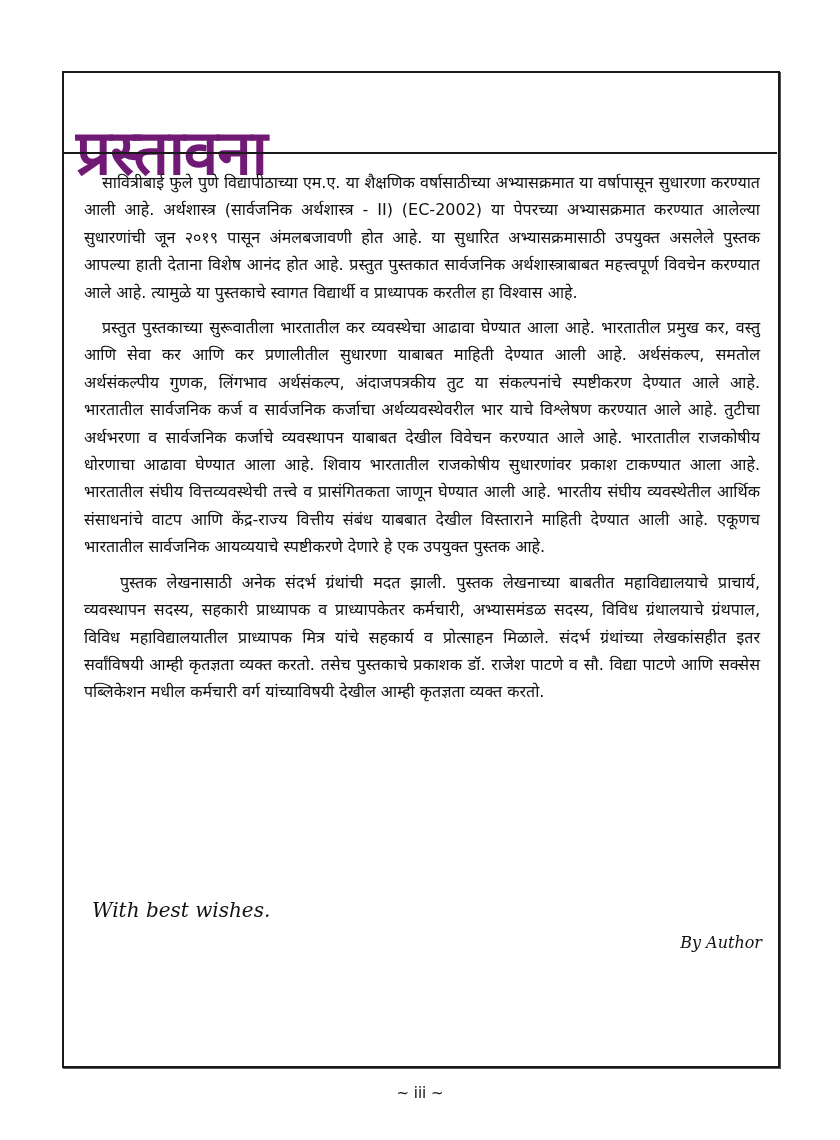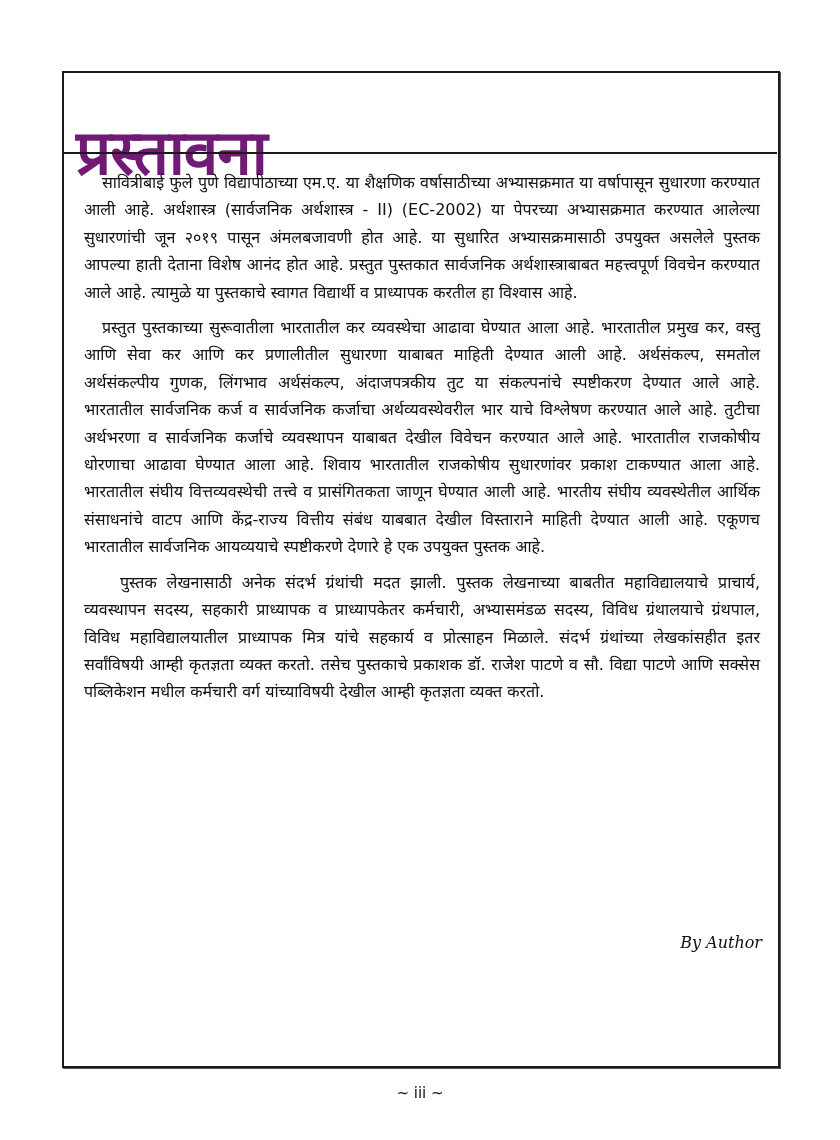--- a/index.html
+++ b/index.html
@@ -51,17 +51,18 @@
       <div class="title">प्रस्तावना</div>
     </div>
     <div class="divider"></div>
 
     <div class="body-text">
       <p class="para p1">सावित्रीबाई फुले पुणे विद्यापीठाच्या एम.ए. या शैक्षणिक वर्षासाठीच्या अभ्यासक्रमात या वर्षापासून सुधारणा करण्यात आली आहे. अर्थशास्त्र (सार्वजनिक अर्थशास्त्र - II) (EC-2002) या पेपरच्या अभ्यासक्रमात करण्यात आलेल्या सुधारणांची जून २०१९ पासून अंमलबजावणी होत आहे. या सुधारित अभ्यासक्रमासाठी उपयुक्त असलेले पुस्तक आपल्या हाती देताना विशेष आनंद होत आहे. प्रस्तुत पुस्तकात सार्वजनिक अर्थशास्त्राबाबत महत्त्वपूर्ण विवचेन करण्यात आले आहे. त्यामुळे या पुस्तकाचे स्वागत विद्यार्थी व प्राध्यापक करतील हा विश्वास आहे.</p>
       <p class="para p2">प्रस्तुत पुस्तकाच्या सुरूवातीला भारतातील कर व्यवस्थेचा आढावा घेण्यात आला आहे. भारतातील प्रमुख कर, वस्तु आणि सेवा कर आणि कर प्रणालीतील सुधारणा याबाबत माहिती देण्यात आली आहे. अर्थसंकल्प, समतोल अर्थसंकल्पीय गुणक, लिंगभाव अर्थसंकल्प, अंदाजपत्रकीय तुट या संकल्पनांचे स्पष्टीकरण देण्यात आले आहे. भारतातील सार्वजनिक कर्ज व सार्वजनिक कर्जाचा अर्थव्यवस्थेवरील भार याचे विश्लेषण करण्यात आले आहे. तुटीचा अर्थभरणा व सार्वजनिक कर्जाचे व्यवस्थापन याबाबत देखील विवेचन करण्यात आले आहे. भारतातील राजकोषीय धोरणाचा आढावा घेण्यात आला आहे. शिवाय भारतातील राजकोषीय सुधारणांवर प्रकाश टाकण्यात आला आहे. भारतातील संघीय वित्तव्यवस्थेची तत्त्वे व प्रासंगितकता जाणून घेण्यात आली आहे. भारतीय संघीय व्यवस्थेतील आर्थिक संसाधनांचे वाटप आणि केंद्र-राज्य वित्तीय संबंध याबबात देखील विस्ताराने माहिती देण्यात आली आहे. एकूणच भारतातील सार्वजनिक आयव्ययाचे स्पष्टीकरणे देणारे हे एक उपयुक्त पुस्तक आहे.</p>
       <p class="para p3">पुस्तक लेखनासाठी अनेक संदर्भ ग्रंथांची मदत झाली. पुस्तक लेखनाच्या बाबतीत महाविद्यालयाचे प्राचार्य, व्यवस्थापन सदस्य, सहकारी  प्राध्यापक व प्राध्यापकेतर कर्मचारी, अभ्यासमंडळ सदस्य, विविध ग्रंथालयाचे ग्रंथपाल, विविध महाविद्यालयातील प्राध्यापक मित्र यांचे सहकार्य व प्रोत्साहन मिळाले. संदर्भ ग्रंथांच्या लेखकांसहीत इतर सर्वांविषयी आम्ही कृतज्ञता व्यक्त करतो. तसेच पुस्तकाचे प्रकाशक डॉ. राजेश पाटणे व सौ. विद्या पाटणे आणि सक्सेस पब्लिकेशन मधील कर्मचारी वर्ग यांच्याविषयी देखील आम्ही कृतज्ञता व्यक्त करतो.</p>
     </div>
 
+    <div class="closing">With best wishes.</div>
     <div class="signature">By Author</div>
   </div>
 
   <div class="page-number">~ iii ~</div>
 </div>
 
 </body></html>

